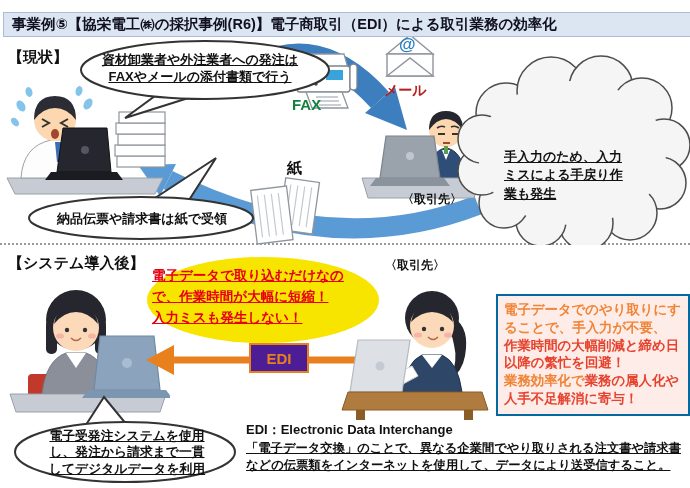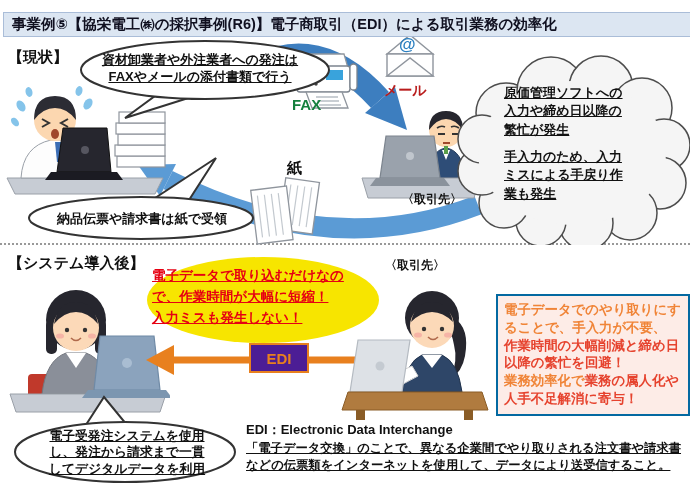--- a/index.html
+++ b/index.html
@@ -168,23 +168,20 @@
         <circle cx="204" cy="130" r="26"></circle>
       <circle cx="174" cy="160" r="27"></circle>
         <circle cx="130" cy="170" r="27"></circle>
         <circle cx="85" cy="168" r="25"></circle>
       <circle cx="48" cy="150" r="25"></circle>
         <circle cx="26" cy="118" r="24"></circle>
         <circle cx="26" cy="86" r="24"></circle>
     </g>
     <ellipse cx="116" cy="100" rx="94" ry="72" fill="#f5f5f5"></ellipse>
   </svg>
-  <div class="abs cloud-text prel" style="left:504px;top:84px;width:160px;">原価管理ソフトへの
-入力や締め日以降の
-繁忙が発生</div>
   <div class="abs cloud-text prel" style="left:504px;top:148px;width:160px;">手入力のため、入力
 ミスによる手戻り作
 業も発生</div>
 
   <div class="abs b" style="left:287px;top:159px;font-size:15px;z-index:3;color:#111;">紙</div>
   <svg class="abs illus" style="left:248px;top:176px;" width="76" height="72">
     <g transform="rotate(8 52 30)">
       <rect x="34" y="4" width="34" height="52" fill="#fff" stroke="#8f959d" stroke-width="1.3"></rect>
       <path d="M40,10 v40 M47,10 v40 M54,10 v40 M61,10 v40" stroke="#c3c9cf" stroke-width="1.2"></path>
     </g>

